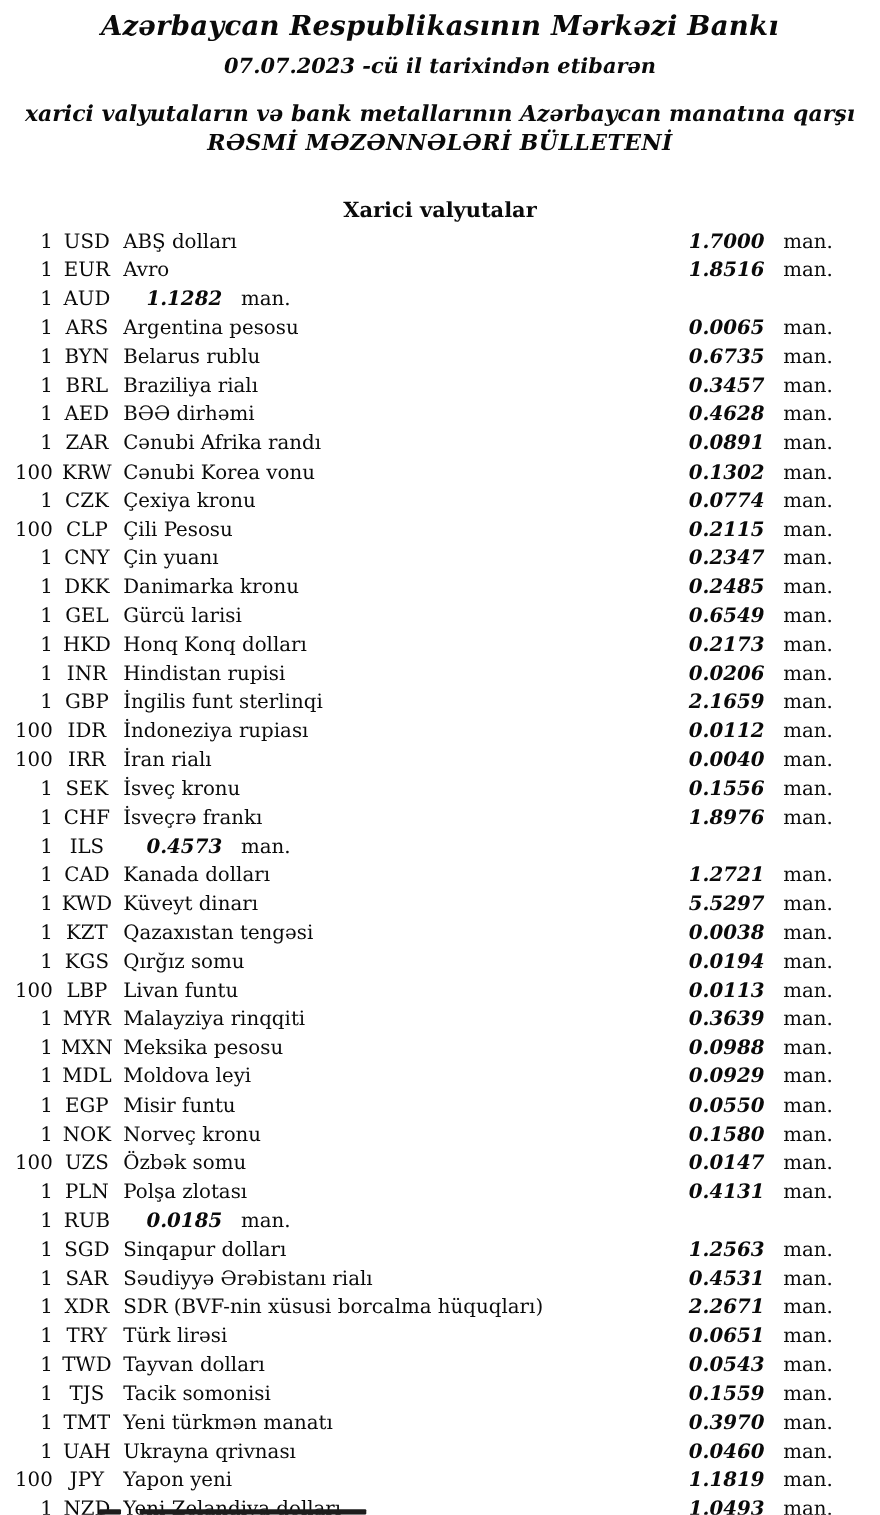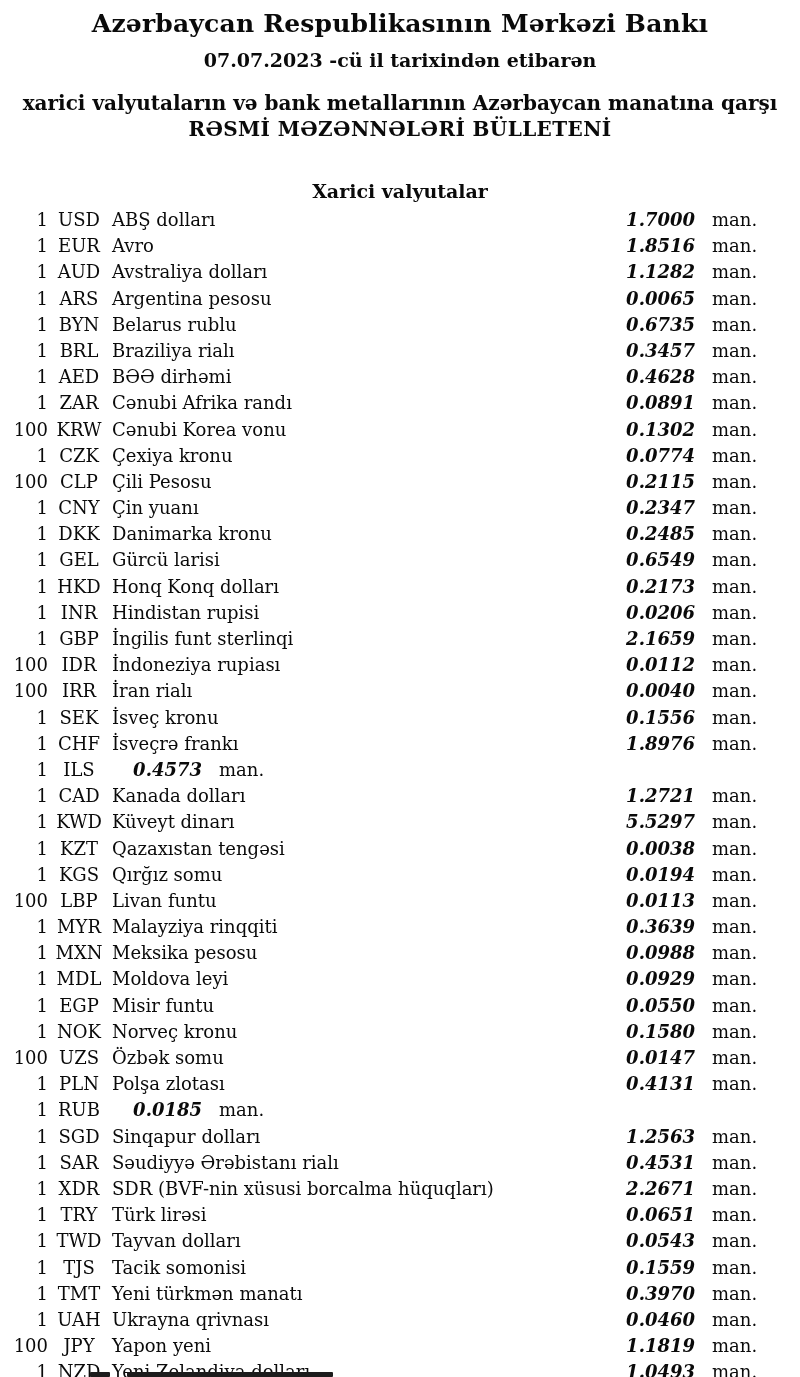--- a/index.html
+++ b/index.html
@@ -8,21 +8,21 @@
     background: #ffffff;
   }
   body {
     width: 800px;
     height: 1377px;
     position: relative;
     overflow: hidden;
     font-family: "DejaVu Serif", "Liberation Serif", serif;
     color: #0a0a0a;
   }
-  .page-header { text-align: center; padding-top: 8px; }
+  .page-header { text-align: center; padding-top: 8px; font-style: italic; }
   .doc-title {
     font-size: 25px;
     font-weight: bold;
     line-height: 32px;
     letter-spacing: 0.2px;
   }
   .doc-date-line {
     font-size: 19px;
     font-weight: bold;
     line-height: 24px;
@@ -96,21 +96,20 @@
     <span class="qty">1</span>
     <span class="code">EUR</span>
     <span class="name">Avro</span>
     <span class="rate">1.8516</span>
     <span class="unit">man.</span>
   </div>
 
   <div class="row">
     <span class="qty">1</span>
     <span class="code">AUD</span>
-    <span class="name">Avstraliya dolları</span>
     <span class="rate">1.1282</span>
     <span class="unit">man.</span>
   </div>
 
   <div class="row">
     <span class="qty">1</span>
     <span class="code">ARS</span>
     <span class="name">Argentina pesosu</span>
     <span class="rate">0.0065</span>
     <span class="unit">man.</span>

